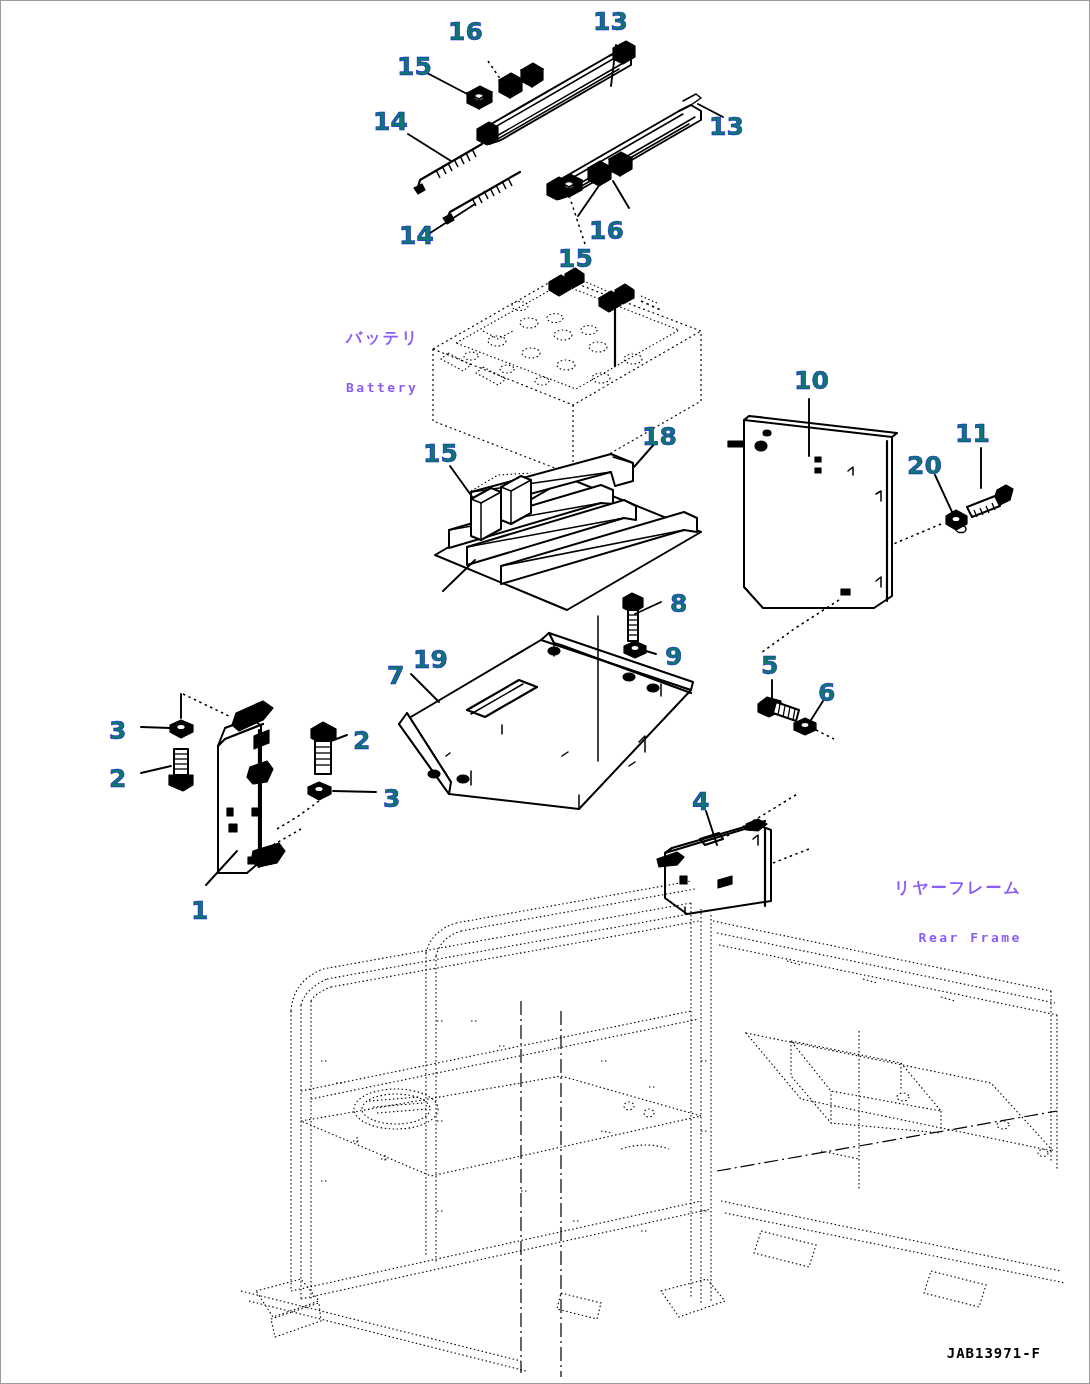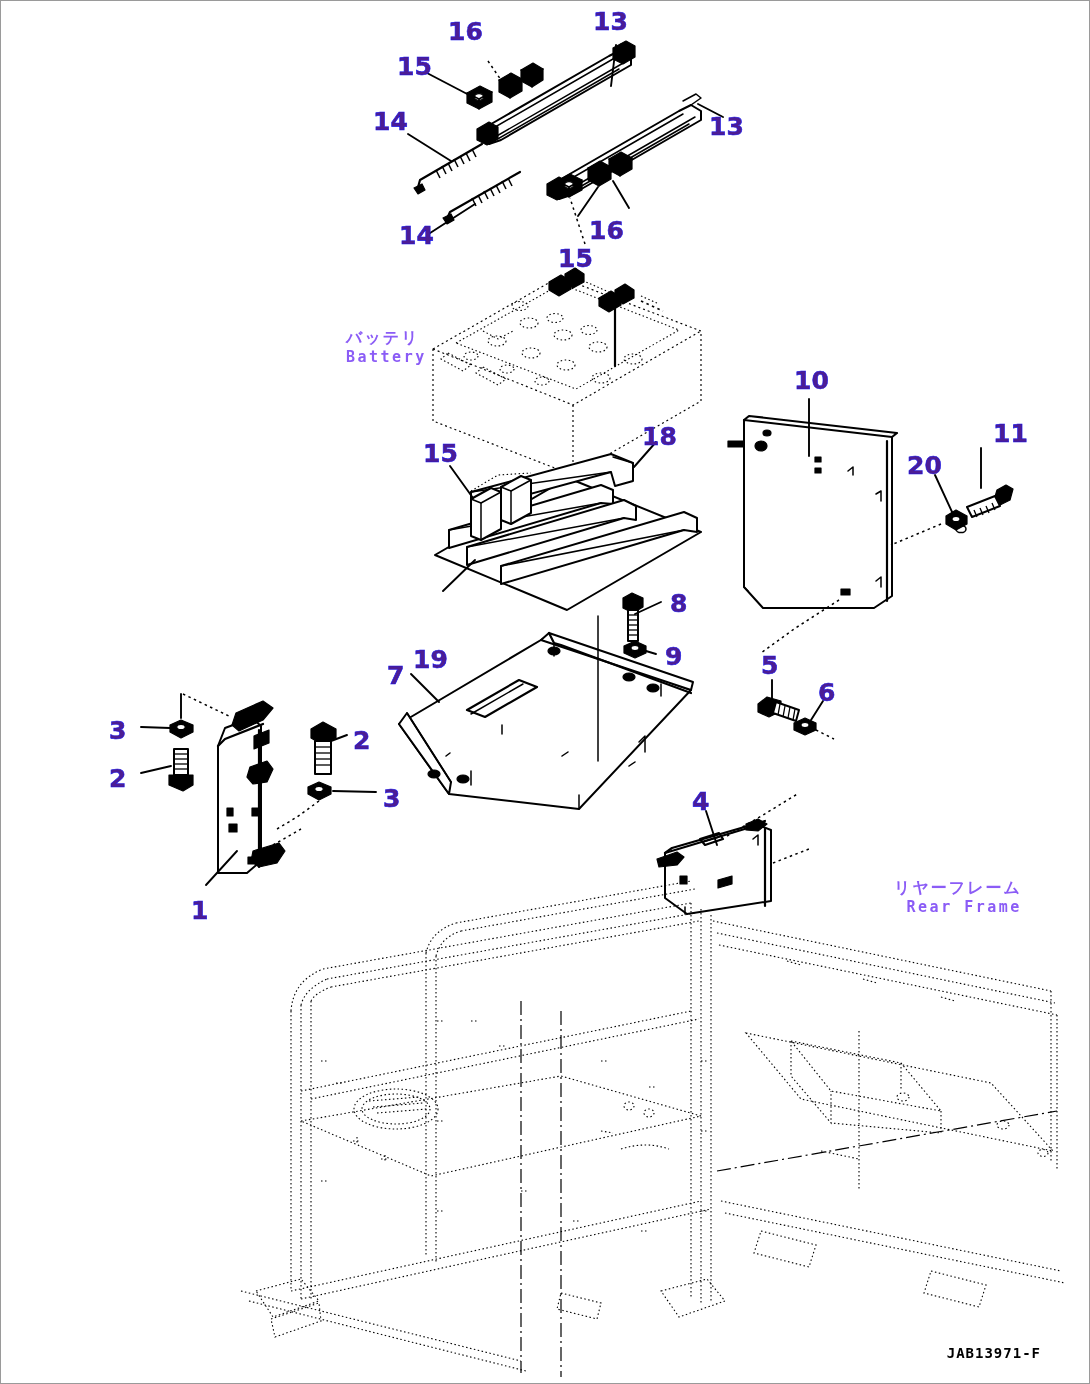--- a/index.html
+++ b/index.html
@@ -9,42 +9,42 @@
     position:relative;
     width:1090px;height:1384px;
     background:#ffffff;
     border:1px solid #9a9a9a;
     box-sizing:border-box;
     overflow:hidden;
   }
   #svgroot{position:absolute;left:0;top:0;width:1090px;height:1384px;}
   .callout{
     position:absolute;
-    color:#4c1d95;
+    color:#0f766e;
     font-family:"DejaVu Sans",sans-serif;
     font-weight:bold;
     font-size:25px;
     letter-spacing:0px;
     line-height:1;
     white-space:nowrap;
     -webkit-text-stroke:0.6px #1111EE;
   }
   .grouplabel{
     position:absolute;
     color:#8b5cf6;
     font-family:"DejaVu Sans Mono","DejaVu Sans",monospace;
     font-size:17px;
     line-height:1.28;
     white-space:nowrap;
     text-align:left;
     font-weight:bold;
     letter-spacing:1px;
   }
   .grouplabel .jp{font-size:16px;letter-spacing:2px;display:block;}
-  .grouplabel .en{font-size:15px;letter-spacing:2.5px;display:block;}
+  .grouplabel .en{font-size:13px;letter-spacing:2.5px;display:block;margin-top:32px;}
   .grouplabel.right{text-align:right;}
   #drawno{
     position:absolute;
     right:48px;bottom:22px;
     color:#000;
     font-family:"DejaVu Sans Mono",monospace;
     font-size:14px;
     letter-spacing:1px;
     font-weight:bold;
   }
@@ -537,21 +537,21 @@
   <div id="callout-layer">
       <div class="callout" style="left: 447px; top: 18px;">16</div>
       <div class="callout" style="left: 592px; top: 8px;">13</div>
       <div class="callout" style="left: 396px; top: 53px;">15</div>
       <div class="callout" style="left: 372px; top: 108px;">14</div>
       <div class="callout" style="left: 708px; top: 113px;">13</div>
       <div class="callout" style="left: 398px; top: 222px;">14</div>
       <div class="callout" style="left: 588px; top: 217px;">16</div>
       <div class="callout" style="left: 557px; top: 245px;">15</div>
       <div class="callout" style="left: 793px; top: 367px;">10</div>
-      <div class="callout" style="left: 992px; top: 420px;">11</div>
+      <div class="callout" style="left: 954px; top: 420px;">11</div>
       <div class="callout" style="left: 906px; top: 452px;">20</div>
       <div class="callout" style="left: 422px; top: 440px;">15</div>
       <div class="callout" style="left: 641px; top: 423px;">18</div>
       <div class="callout" style="left: 412px; top: 610px; margin-top: 36px;">19</div>
       <div class="callout" style="left: 669px; top: 590px;">8</div>
       <div class="callout" style="left: 664px; top: 643px;">9</div>
       <div class="callout" style="left: 760px; top: 652px;">5</div>
       <div class="callout" style="left: 817px; top: 679px;">6</div>
       <div class="callout" style="left: 386px; top: 662px;">7</div>
       <div class="callout" style="left: 108px; top: 717px;">3</div>

